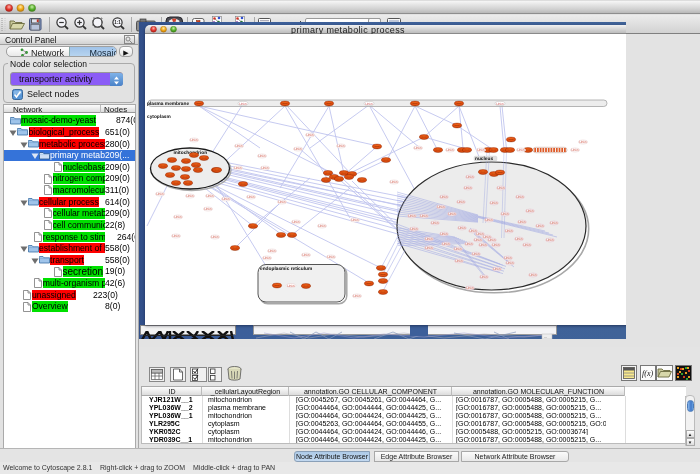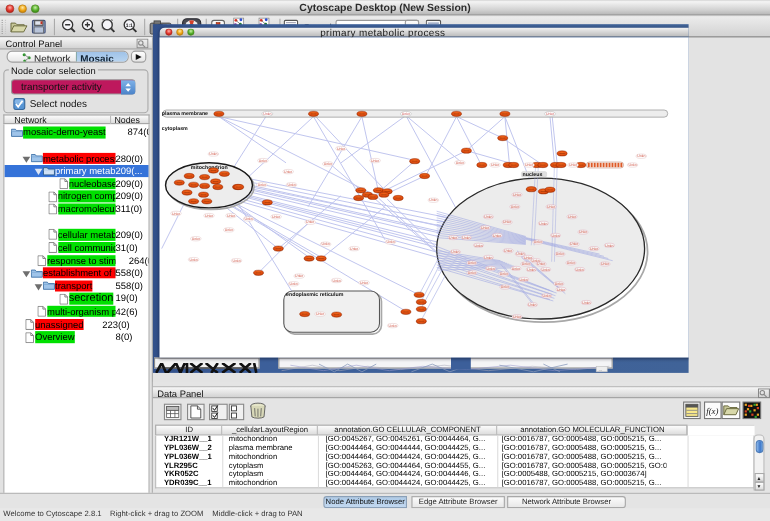--- a/index.html
+++ b/index.html
@@ -22,21 +22,20 @@
 <radialGradient id="tlg" cx="50%" cy="35%" r="65%">
           <stop offset="0%" stop-color="#c9f0a8"></stop>
           <stop offset="55%" stop-color="#59b22e"></stop>
           <stop offset="100%" stop-color="#2e7d10"></stop>
         </radialGradient>
 </defs>
 <circle cx="5" cy="5" r="3.6" fill="url(#tlr)" stroke="#9d2f25" stroke-width="0.5"></circle>
 <circle cx="16.5" cy="5" r="3.6" fill="url(#tly)" stroke="#a87417" stroke-width="0.5"></circle>
 <circle cx="28" cy="5" r="3.6" fill="url(#tlg)" stroke="#57852a" stroke-width="0.5"></circle>
 </svg>
-<div class="abs" style="left:0;top:1px;width:700px;text-align:center;font-size:9.5px;font-weight:bold;color:#2c2c2c;">Cytoscape Desktop (New Session)</div>
 </div>
 
 <div class="abs" style="left:0;top:15px;width:700px;height:19px;background:linear-gradient(#ececec,#d2d2d2);border-bottom:1px solid #7f7f7f;">
 <svg class="abs" style="left:0;top:0" width="700" height="19">
 
 <line x1="2" y1="3" x2="2" y2="16" stroke="#9a9a9a" stroke-width="1" stroke-dasharray="1,1"></line>
 <line x1="5" y1="3" x2="5" y2="16" stroke="#c9c9c9" stroke-width="1" stroke-dasharray="1,1"></line>
 <line x1="49.5" y1="2" x2="49.5" y2="17" stroke="#aaa" stroke-width="1"></line>
 <line x1="131.5" y1="2" x2="131.5" y2="17" stroke="#aaa" stroke-width="1"></line>
 <line x1="161.5" y1="2" x2="161.5" y2="17" stroke="#aaa" stroke-width="1"></line>
@@ -159,27 +158,27 @@
 <div class="abs" style="left:6px;top:11.5px;width:111px;height:11.5px;background:linear-gradient(#fff,#e8e8e8);border:1px solid #9f9f9f;border-radius:5px;overflow:hidden;">
 <div class="abs" style="left:62px;top:0;width:49px;height:11.5px;background:linear-gradient(#9fc2e8,#bcd8f2);border-left:1px solid #8aa;"></div>
 <svg class="abs" style="left:13px;top:1.5px" width="9" height="9">
         <circle cx="2" cy="1.8" r="1.4" fill="#2a9a2a"></circle>
         <circle cx="6.5" cy="4.5" r="1.4" fill="#2a9a2a"></circle>
         <circle cx="2.5" cy="7.4" r="1.4" fill="#2a9a2a"></circle>
         <line x1="2" y1="1.8" x2="6.5" y2="4.5" stroke="#777" stroke-width="0.7"></line>
         <line x1="2.5" y1="7.4" x2="6.5" y2="4.5" stroke="#777" stroke-width="0.7"></line>
       </svg>
 <div class="abs" style="left:24px;top:1px;font-size:9px;color:#222;">Network</div>
-<div class="abs" style="left:66px;top:1px;width:45px;text-align:left;font-size:9px;font-weight:bold;color:#123;">Mosaic</div>
+<div class="abs" style="left:66px;top:1px;width:45px;text-align:right;font-size:9px;font-weight:normal;color:#123;">Mosaic</div>
 </div>
 <div class="abs" style="left:119px;top:11.5px;width:14px;height:11.5px;background:linear-gradient(#fff,#e4e4e4);border:1px solid #9f9f9f;border-radius:4px;font-size:7px;color:#111;text-align:center;line-height:11px;">▶</div>
 
 <div class="abs" style="left:3px;top:29px;width:132px;height:40px;border:1px solid #aaa;border-radius:4px;"></div>
 <div class="abs" style="left:8px;top:25px;background:#e2e2e2;padding:0 2px;font-size:8.5px;color:#111;">Node color selection</div>
-<div class="abs" style="left:10px;top:38px;width:113px;height:14px;background:#be185d;border:1px solid #999;border-radius:3px;">
+<div class="abs" style="left:10px;top:38px;width:113px;height:14px;background:#8b5cf6;border:1px solid #999;border-radius:3px;">
 <div class="abs" style="left:8px;top:1px;font-size:9px;color:#111;">transporter activity</div>
 <div class="abs" style="left:99px;top:0px;width:13px;height:12.5px;background:linear-gradient(#7fb2e8,#4a82c8);border-radius:0 3px 3px 0;">
 <svg width="13" height="13">
           <path d="M6.5 2.5 L9 5.5 L4 5.5 Z" fill="#fff"></path>
           <path d="M6.5 10.5 L9 7.5 L4 7.5 Z" fill="#fff"></path>
         </svg>
 </div>
     </div>
 <svg class="abs" style="left:12px;top:55px" width="12" height="12">
       <rect x="0.5" y="0.5" width="10" height="10" rx="2" fill="#5795d5" stroke="#38689c"></rect>
@@ -196,20 +195,31 @@
 <div class="abs" id="tree" style="left:3px;top:78.5px;width:133px;height:344px;background:#fff;border:1px solid #aaa;border-top:none;overflow:hidden;">
 
 <div class="abs" style="left:0;top:2.2px;width:133px;height:11.63px;">
 <svg width="11" height="9" style="position:absolute;top:1.2px;left:5.9px">
           <path d="M0.5 2.5 L0.5 1.5 L4 1.5 L5 2.8 L10.5 2.8 L10.5 8 L0.5 8 Z" fill="#9fc4ea" stroke="#3a6ea5" stroke-width="0.8"></path>
           <path d="M0.5 3.6 L10.5 3.6" stroke="#7aa8d4" stroke-width="0.7"></path>
         </svg>
 <div class="abs" style="left:17.0px;top:0.6px;font-size:8.6px;background:#00e000;color:#000;max-width:84px;overflow:hidden;white-space:nowrap;height:10.3px;">mosaic-demo-yeast</div>
 <div class="abs" style="left:101px;top:0.6px;font-size:8.6px;color:#000;padding-left:11px;">874(0)</div>
 </div>
+<div class="abs" style="left:0;top:13.8px;width:133px;height:11.63px;">
+<svg width="8" height="8" style="position:absolute;left:5.0px;top:2.5px">
+          <path d="M0.5 1.5 L7.5 1.5 L4 7 Z" fill="#6e6e6e"></path>
+        </svg>
+<svg width="11" height="9" style="position:absolute;top:1.2px;left:13.0px">
+          <path d="M0.5 2.5 L0.5 1.5 L4 1.5 L5 2.8 L10.5 2.8 L10.5 8 L0.5 8 Z" fill="#9fc4ea" stroke="#3a6ea5" stroke-width="0.8"></path>
+          <path d="M0.5 3.6 L10.5 3.6" stroke="#7aa8d4" stroke-width="0.7"></path>
+        </svg>
+<div class="abs" style="left:24.5px;top:0.6px;font-size:8.6px;background:#fe0000;color:#000;max-width:76px;overflow:hidden;white-space:nowrap;height:10.3px;">biological_process</div>
+<div class="abs" style="left:101px;top:0.6px;font-size:8.6px;color:#000;">651(0)</div>
+</div>
 <div class="abs" style="left:0;top:25.5px;width:133px;height:11.63px;">
 <svg width="8" height="8" style="position:absolute;left:15.8px;top:2.5px">
           <path d="M0.5 1.5 L7.5 1.5 L4 7 Z" fill="#6e6e6e"></path>
         </svg>
 <svg width="11" height="9" style="position:absolute;top:1.2px;left:23.8px">
           <path d="M0.5 2.5 L0.5 1.5 L4 1.5 L5 2.8 L10.5 2.8 L10.5 8 L0.5 8 Z" fill="#9fc4ea" stroke="#3a6ea5" stroke-width="0.8"></path>
           <path d="M0.5 3.6 L10.5 3.6" stroke="#7aa8d4" stroke-width="0.7"></path>
         </svg>
 <div class="abs" style="left:35.0px;top:0.6px;font-size:8.6px;background:#fe0000;color:#000;max-width:66px;overflow:hidden;white-space:nowrap;height:10.3px;">metabolic process</div>
 <div class="abs" style="left:101px;top:0.6px;font-size:8.6px;color:#000;">280(0)</div>
@@ -242,35 +252,46 @@
 <div class="abs" style="left:101px;top:0.6px;font-size:8.6px;color:#000;">209(0)</div>
 </div>
 <div class="abs" style="left:0;top:72.0px;width:133px;height:11.63px;">
 <svg width="8" height="10" style="position:absolute;top:0.8px;left:39.9px">
           <path d="M0.5 0.5 L5 0.5 L7.5 3 L7.5 9.5 L0.5 9.5 Z" fill="#fff" stroke="#777" stroke-width="0.8"></path>
           <path d="M5 0.5 L5 3 L7.5 3" fill="none" stroke="#777" stroke-width="0.8"></path>
         </svg>
 <div class="abs" style="left:48.5px;top:0.6px;font-size:8.6px;background:#00e000;color:#000;max-width:52px;overflow:hidden;white-space:nowrap;height:10.3px;">macromolecule</div>
 <div class="abs" style="left:101px;top:0.6px;font-size:8.6px;color:#000;">311(0)</div>
 </div>
+<div class="abs" style="left:0;top:83.6px;width:133px;height:11.63px;">
+<svg width="8" height="8" style="position:absolute;left:15.8px;top:2.5px">
+          <path d="M0.5 1.5 L7.5 1.5 L4 7 Z" fill="#6e6e6e"></path>
+        </svg>
+<svg width="11" height="9" style="position:absolute;top:1.2px;left:23.8px">
+          <path d="M0.5 2.5 L0.5 1.5 L4 1.5 L5 2.8 L10.5 2.8 L10.5 8 L0.5 8 Z" fill="#9fc4ea" stroke="#3a6ea5" stroke-width="0.8"></path>
+          <path d="M0.5 3.6 L10.5 3.6" stroke="#7aa8d4" stroke-width="0.7"></path>
+        </svg>
+<div class="abs" style="left:35.0px;top:0.6px;font-size:8.6px;background:#fe0000;color:#000;max-width:66px;overflow:hidden;white-space:nowrap;height:10.3px;">cellular process</div>
+<div class="abs" style="left:101px;top:0.6px;font-size:8.6px;color:#000;">614(0)</div>
+</div>
 <div class="abs" style="left:0;top:95.2px;width:133px;height:11.63px;">
 <svg width="8" height="10" style="position:absolute;top:0.8px;left:39.9px">
           <path d="M0.5 0.5 L5 0.5 L7.5 3 L7.5 9.5 L0.5 9.5 Z" fill="#fff" stroke="#777" stroke-width="0.8"></path>
           <path d="M5 0.5 L5 3 L7.5 3" fill="none" stroke="#777" stroke-width="0.8"></path>
         </svg>
 <div class="abs" style="left:48.5px;top:0.6px;font-size:8.6px;background:#00e000;color:#000;max-width:52px;overflow:hidden;white-space:nowrap;height:10.3px;">cellular metabo</div>
 <div class="abs" style="left:101px;top:0.6px;font-size:8.6px;color:#000;">209(0)</div>
 </div>
 <div class="abs" style="left:0;top:106.9px;width:133px;height:11.63px;">
 <svg width="8" height="10" style="position:absolute;top:0.8px;left:39.9px">
           <path d="M0.5 0.5 L5 0.5 L7.5 3 L7.5 9.5 L0.5 9.5 Z" fill="#fff" stroke="#777" stroke-width="0.8"></path>
           <path d="M5 0.5 L5 3 L7.5 3" fill="none" stroke="#777" stroke-width="0.8"></path>
         </svg>
 <div class="abs" style="left:48.5px;top:0.6px;font-size:8.6px;background:#00e000;color:#000;max-width:52px;overflow:hidden;white-space:nowrap;height:10.3px;">cell communicat</div>
-<div class="abs" style="left:101px;top:0.6px;font-size:8.6px;color:#000;">31(0)</div>
+<div class="abs" style="left:101px;top:0.6px;font-size:8.6px;color:#000;">22(8)</div>
 </div>
 <div class="abs" style="left:0;top:118.5px;width:133px;height:11.63px;">
 <svg width="8" height="10" style="position:absolute;top:0.8px;left:30.1px">
           <path d="M0.5 0.5 L5 0.5 L7.5 3 L7.5 9.5 L0.5 9.5 Z" fill="#fff" stroke="#777" stroke-width="0.8"></path>
           <path d="M5 0.5 L5 3 L7.5 3" fill="none" stroke="#777" stroke-width="0.8"></path>
         </svg>
 <div class="abs" style="left:38.8px;top:0.6px;font-size:8.6px;background:#00e000;color:#000;max-width:62px;overflow:hidden;white-space:nowrap;height:10.3px;">response to stimul</div>
 <div class="abs" style="left:113px;top:0.6px;font-size:8.6px;color:#000;">264(0)</div>
 </div>
 <div class="abs" style="left:0;top:130.1px;width:133px;height:11.63px;">
@@ -789,28 +810,20 @@
 </g>
 <g stroke="#8a8a8a" stroke-width="1">
           <line x1="681" y1="335.5" x2="691.5" y2="325"></line>
           <line x1="684.5" y1="335.5" x2="691.5" y2="328.5"></line>
           <line x1="688" y1="335.5" x2="691.5" y2="332"></line>
         </g>
 </svg>
 </div>
 </div>
 <div class="abs" style="left:139px;top:347px;width:561px;height:114px;background:#e4e4e4;">
-<div class="abs" style="left:0;top:3.5px;width:561px;height:11px;background:linear-gradient(#f7f7f7,#d2d2d2);border-bottom:1px solid #9f9f9f;border-top:1px solid #bbb;">
-<div class="abs" style="left:4px;top:1px;font-size:8.5px;color:#111;">Data Panel</div>
-<svg class="abs" style="left:550px;top:1px" width="11" height="9">
-        <rect x="0.5" y="0.5" width="10" height="8" fill="none" stroke="#888"></rect>
-        <circle cx="4" cy="4" r="2" fill="none" stroke="#888"></circle>
-        <line x1="5.5" y1="5.5" x2="8" y2="8" stroke="#888"></line>
-      </svg>
-</div>
 <svg class="abs" style="left:0;top:15.5px" width="561" height="24">
 <g transform="translate(10,2)">
 <rect x="0.5" y="2.5" width="15" height="14" fill="#f0f0f0" stroke="#888"></rect>
 <rect x="2.5" y="4.5" width="11" height="10" fill="#fff" stroke="#555" stroke-width="0.7"></rect>
 <line x1="2.5" y1="8" x2="13.5" y2="8" stroke="#555" stroke-width="0.7"></line>
         <line x1="2.5" y1="11" x2="13.5" y2="11" stroke="#555" stroke-width="0.7"></line>
 <line x1="6" y1="4.5" x2="6" y2="14.5" stroke="#555" stroke-width="0.7"></line>
         <line x1="10" y1="4.5" x2="10" y2="14.5" stroke="#555" stroke-width="0.7"></line>
 <rect x="2.5" y="4.5" width="11" height="3.5" fill="#bbb" stroke="#555" stroke-width="0.7"></rect>
 </g>

